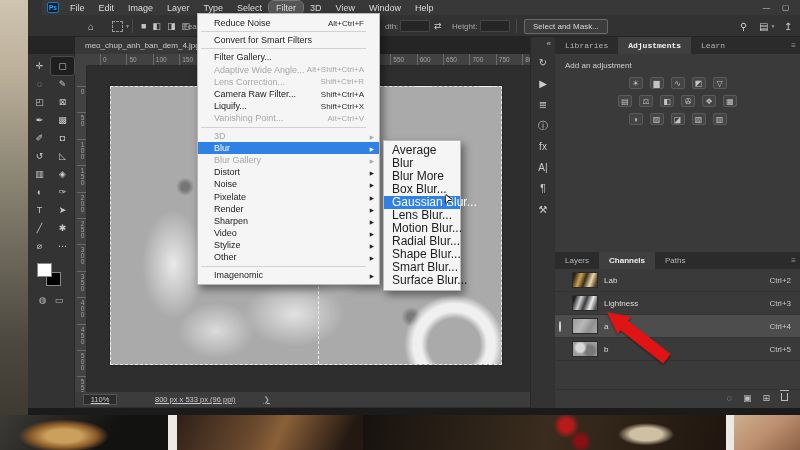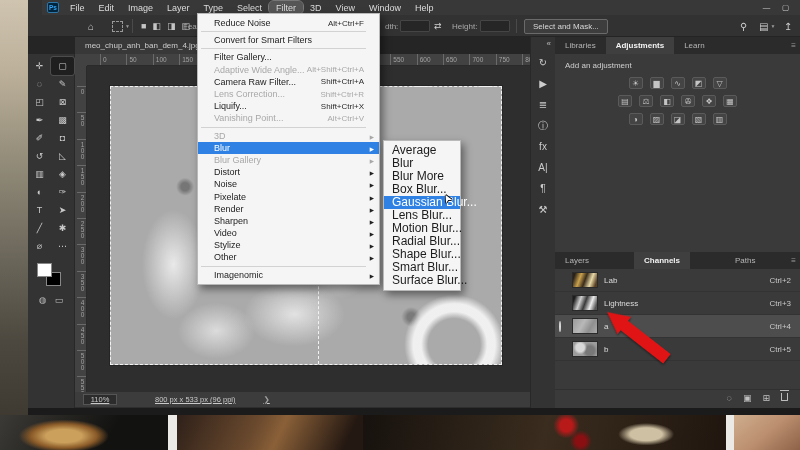--- a/index.html
+++ b/index.html
@@ -406,21 +406,21 @@
           <span class="ps-ic">ⓘ</span>
           <span class="ps-ic">fx</span>
           <span class="ps-ic">A|</span>
           <span class="ps-ic">¶</span>
           <span class="ps-ic">⚒</span>
         </div>
     </div>
 
     <div id="right-panel">
       <div class="ptabs" id="adj-tabs">
-        <div style="display:flex;">
+        <div style="display:flex;font-family:Liberation Mono, monospace;">
 
         <div class="ptab">
               <span>Libraries</span>
             </div>
             <div class="ptab active">
               <span>Adjustments</span>
             </div>
             <div class="ptab">
               <span>Learn</span>
             </div>
@@ -448,21 +448,21 @@
       <div class="adj-row" id="adj-row-3">
 
       <span class="adj-ic">◑</span>
           <span class="adj-ic">▨</span>
           <span class="adj-ic">◪</span>
           <span class="adj-ic">▧</span>
           <span class="adj-ic">▥</span>
         </div>
 
       <div class="ptabs" id="ch-tabs">
-        <div style="display:flex;gap:35px;">
+        <div style="display:flex;">
 
         <div class="ptab">
               <span>Layers</span>
             </div>
             <div class="ptab active">
               <span>Channels</span>
             </div>
             <div class="ptab">
               <span>Paths</span>
             </div>
@@ -540,29 +540,29 @@
         <span class="mi-short"></span>
         <span class="mi-arrow"></span>
       </div>
 
       <div class="mi disabled">
         <span class="mi-label">Adaptive Wide Angle...</span>
         <span class="mi-short">Alt+Shift+Ctrl+A</span>
         <span class="mi-arrow"></span>
       </div>
 
+      <div class="mi disabled">
+        <span class="mi-label">Lens Correction...</span>
+        <span class="mi-short">Shift+Ctrl+R</span>
+        <span class="mi-arrow"></span>
+      </div>
+
       <div class="mi">
         <span class="mi-label">Camera Raw Filter...</span>
         <span class="mi-short">Shift+Ctrl+A</span>
-        <span class="mi-arrow"></span>
-      </div>
-
-      <div class="mi disabled">
-        <span class="mi-label">Lens Correction...</span>
-        <span class="mi-short">Shift+Ctrl+R</span>
         <span class="mi-arrow"></span>
       </div>
 
       <div class="mi">
         <span class="mi-label">Liquify...</span>
         <span class="mi-short">Shift+Ctrl+X</span>
         <span class="mi-arrow"></span>
       </div>
 
       <div class="mi disabled">

